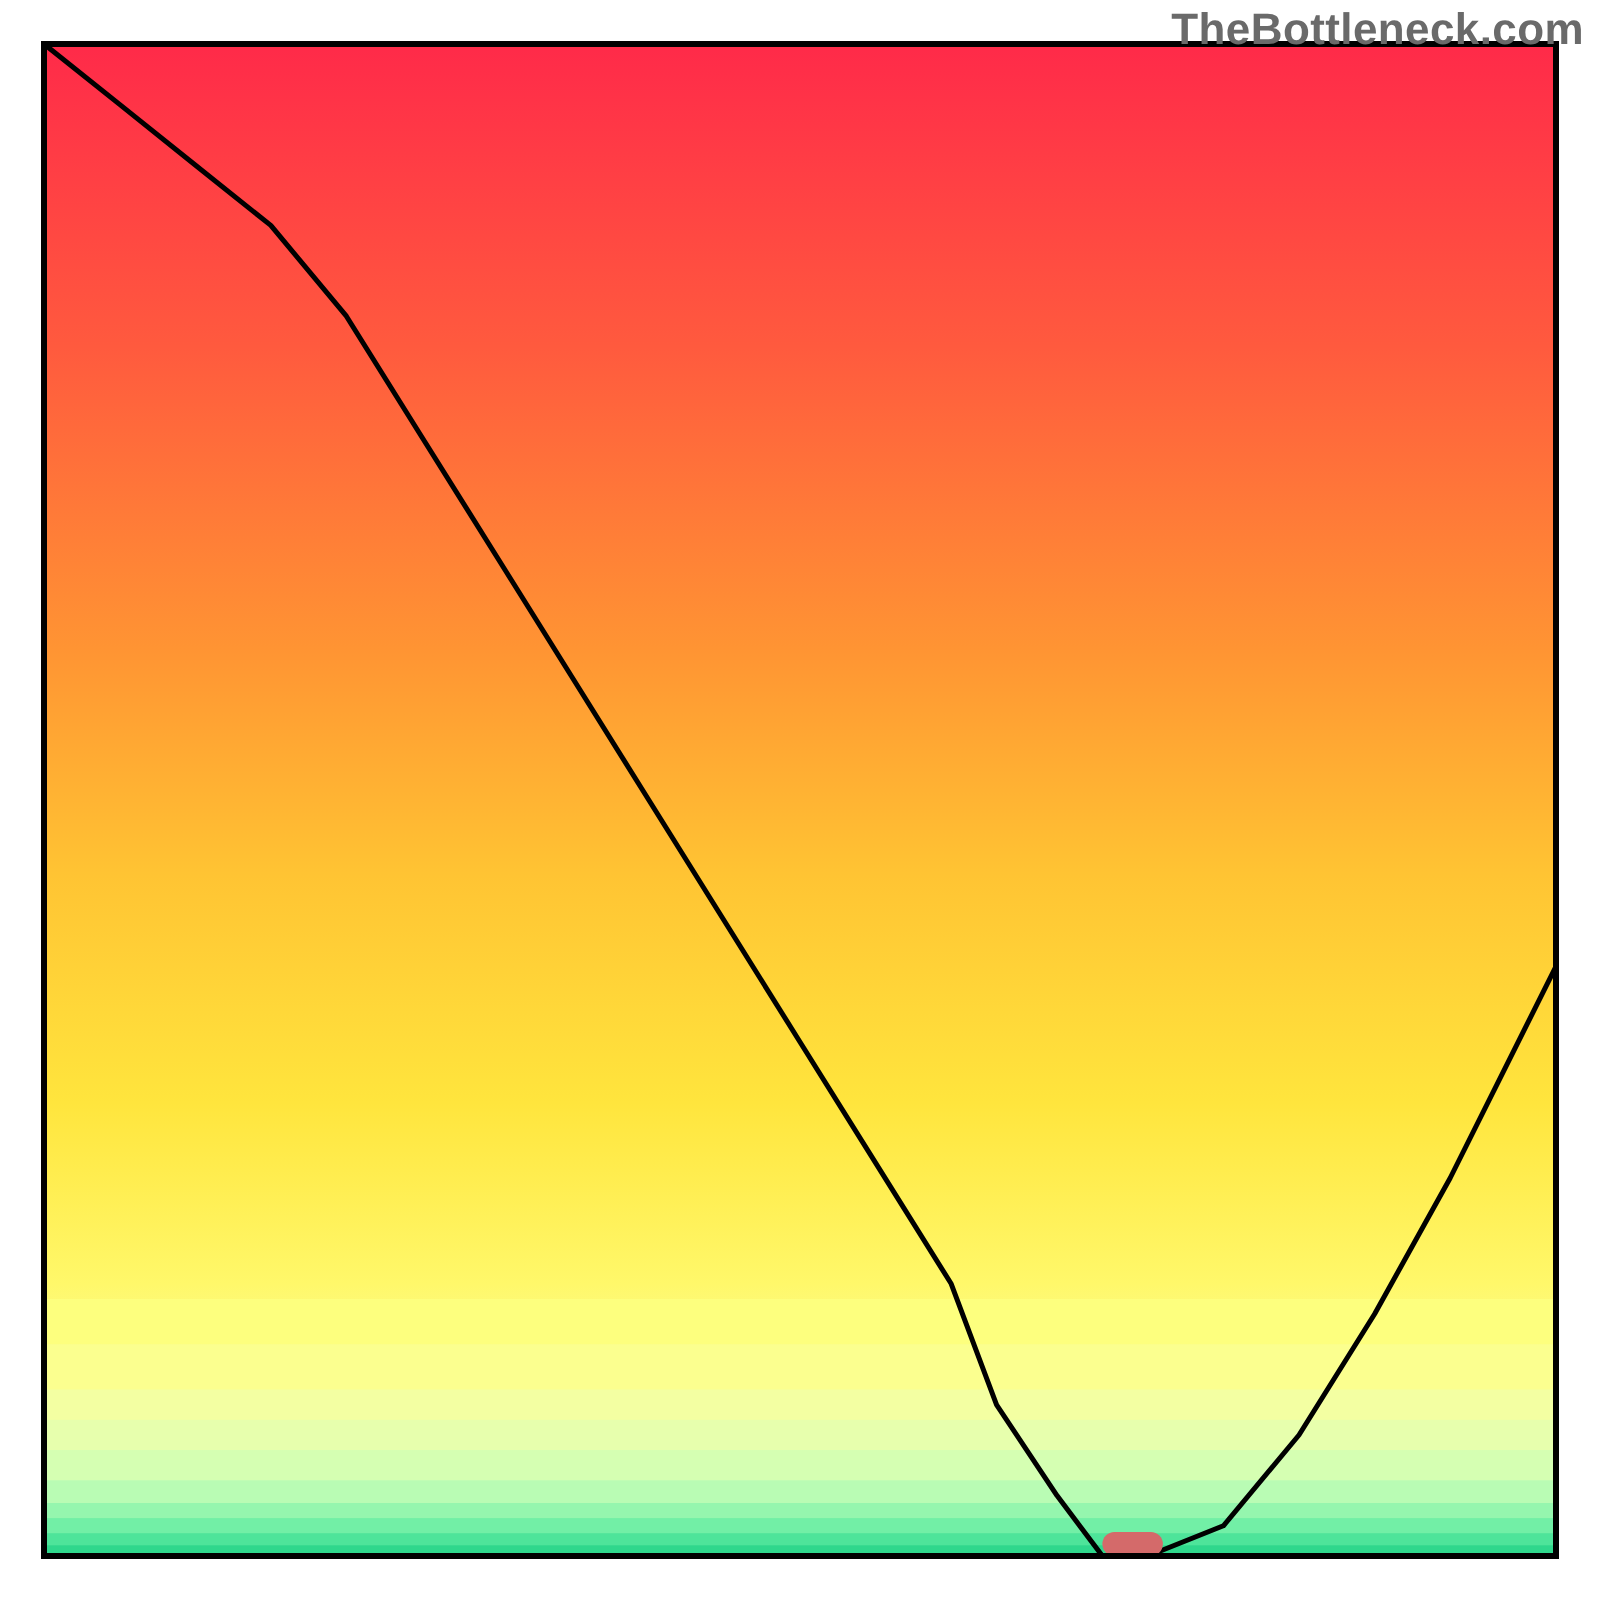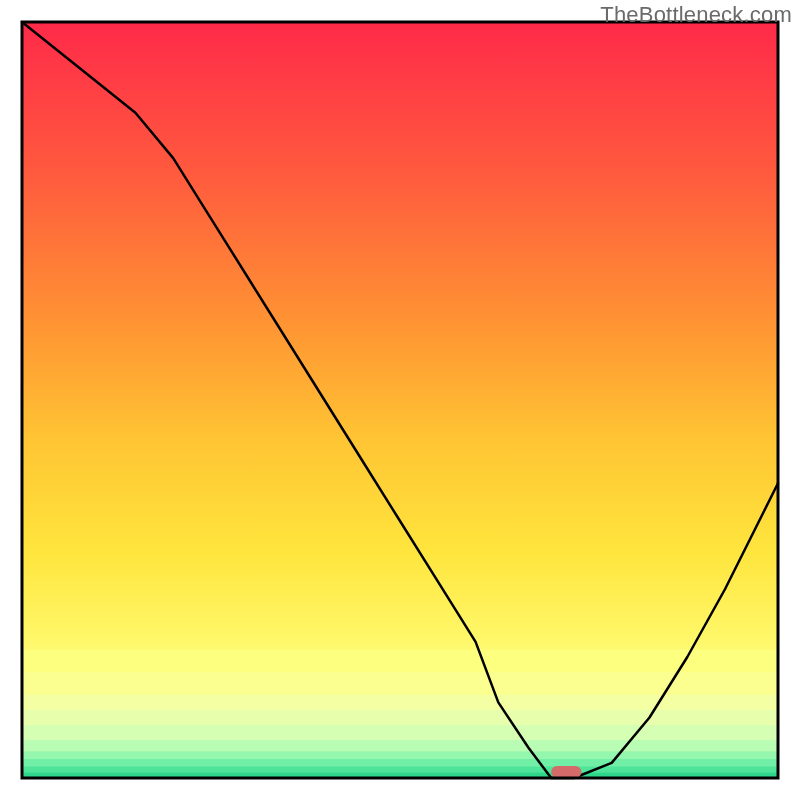--- a/index.html
+++ b/index.html
@@ -14,21 +14,21 @@
   .chart-container {
     position: relative;
     width: 800px;
     height: 800px;
   }
   .watermark {
     position: absolute;
     top: 2px;
     right: 8px;
     font-size: 22px;
-    font-weight: 400;
+    font-weight: 700;
     color: #6a6a6a;
     letter-spacing: 0.2px;
     z-index: 3;
   }
   svg {
     display: block;
   }
 </style>
 </head>
 <body>

